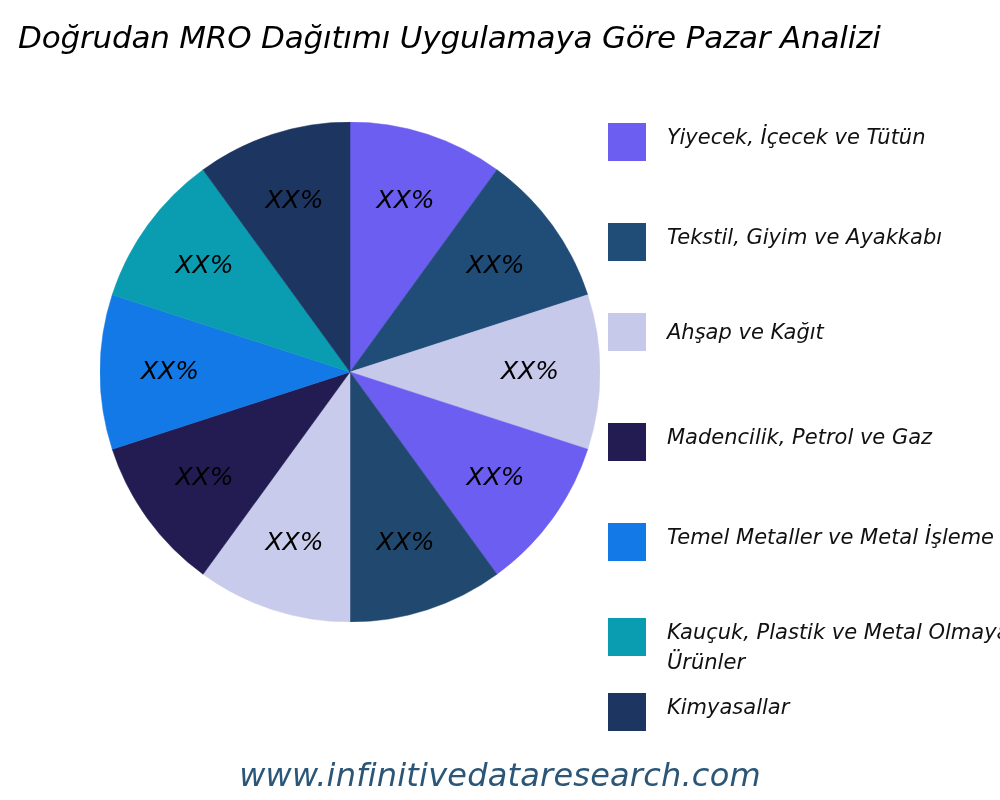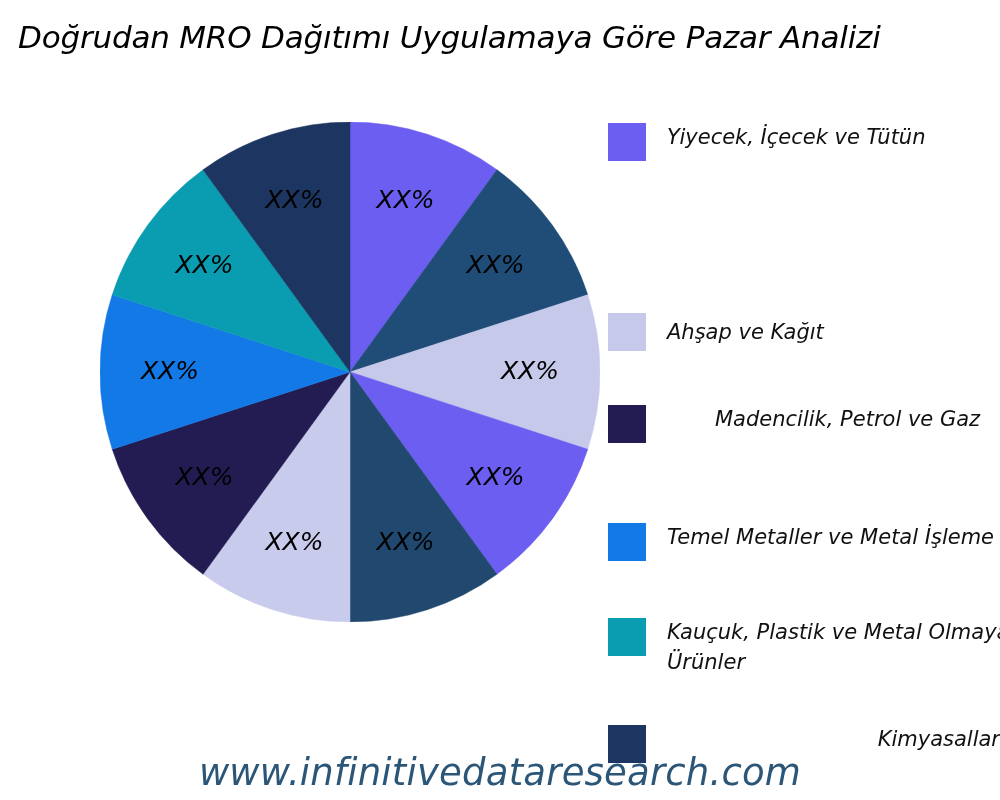--- a/index.html
+++ b/index.html
@@ -86,21 +86,21 @@
     overflow: visible;
   }
 
   
   #footer-watermark {
     position: absolute;
     left: 0;
     right: 0;
     bottom: 6px;
     text-align: center;
-    font-size: 37px;
+    font-size: 32px;
     color: #2b5678;
     letter-spacing: 0.2px;
   }
 </style>
 </head>
 <body>
 
 <div id="chart-root">
 
   <div id="chart-title">Doğrudan MRO Dağıtımı Uygulamaya Göre Pazar Analizi</div>
@@ -132,38 +132,42 @@
           <text x="194.4" y="78.8" class="pie-slice-label">XX%</text>
         </g>
     </svg>
   </div>
 
   <div id="legend">
       <div class="legend-item" style="top: 10px;">
         <span class="legend-swatch" style="background: rgb(108, 94, 240);"></span>
         <span class="legend-label">Yiyecek, İçecek ve Tütün</span>
       </div>
+      <div class="legend-item" style="top: 110px;">
+        <span class="legend-swatch" style="background: rgb(31, 77, 119);"></span>
+        <span class="legend-label">Tekstil, Giyim ve Ayakkabı</span>
+      </div>
       <div class="legend-item" style="top: 200px; align-items: center;">
         <span class="legend-swatch" style="background: rgb(199, 201, 234);"></span>
         <span class="legend-label">Ahşap ve Kağıt</span>
       </div>
-      <div class="legend-item" style="top: 292px; gap: 48px;">
+      <div class="legend-item" style="top: 310px;">
         <span class="legend-swatch" style="background: rgb(35, 28, 82);"></span>
         <span class="legend-label">Madencilik, Petrol ve Gaz</span>
       </div>
       <div class="legend-item" style="top: 410px;">
         <span class="legend-swatch" style="background: rgb(18, 121, 230);"></span>
         <span class="legend-label">Temel Metaller ve Metal İşleme</span>
       </div>
       <div class="legend-item" style="top: 505px;">
         <span class="legend-swatch" style="background: rgb(10, 156, 176);"></span>
         <span class="legend-label">Kauçuk, Plastik ve Metal Olmayan
 Ürünler</span>
       </div>
-      <div class="legend-item" style="top: 612px; justify-content: space-between;">
+      <div class="legend-item" style="top: 580px;">
         <span class="legend-swatch" style="background: rgb(29, 53, 97);"></span>
         <span class="legend-label">Kimyasallar</span>
       </div>
     </div>
 
   <div id="footer-watermark">www.infinitivedataresearch.com</div>
 
 </div>
 
 </body></html>

